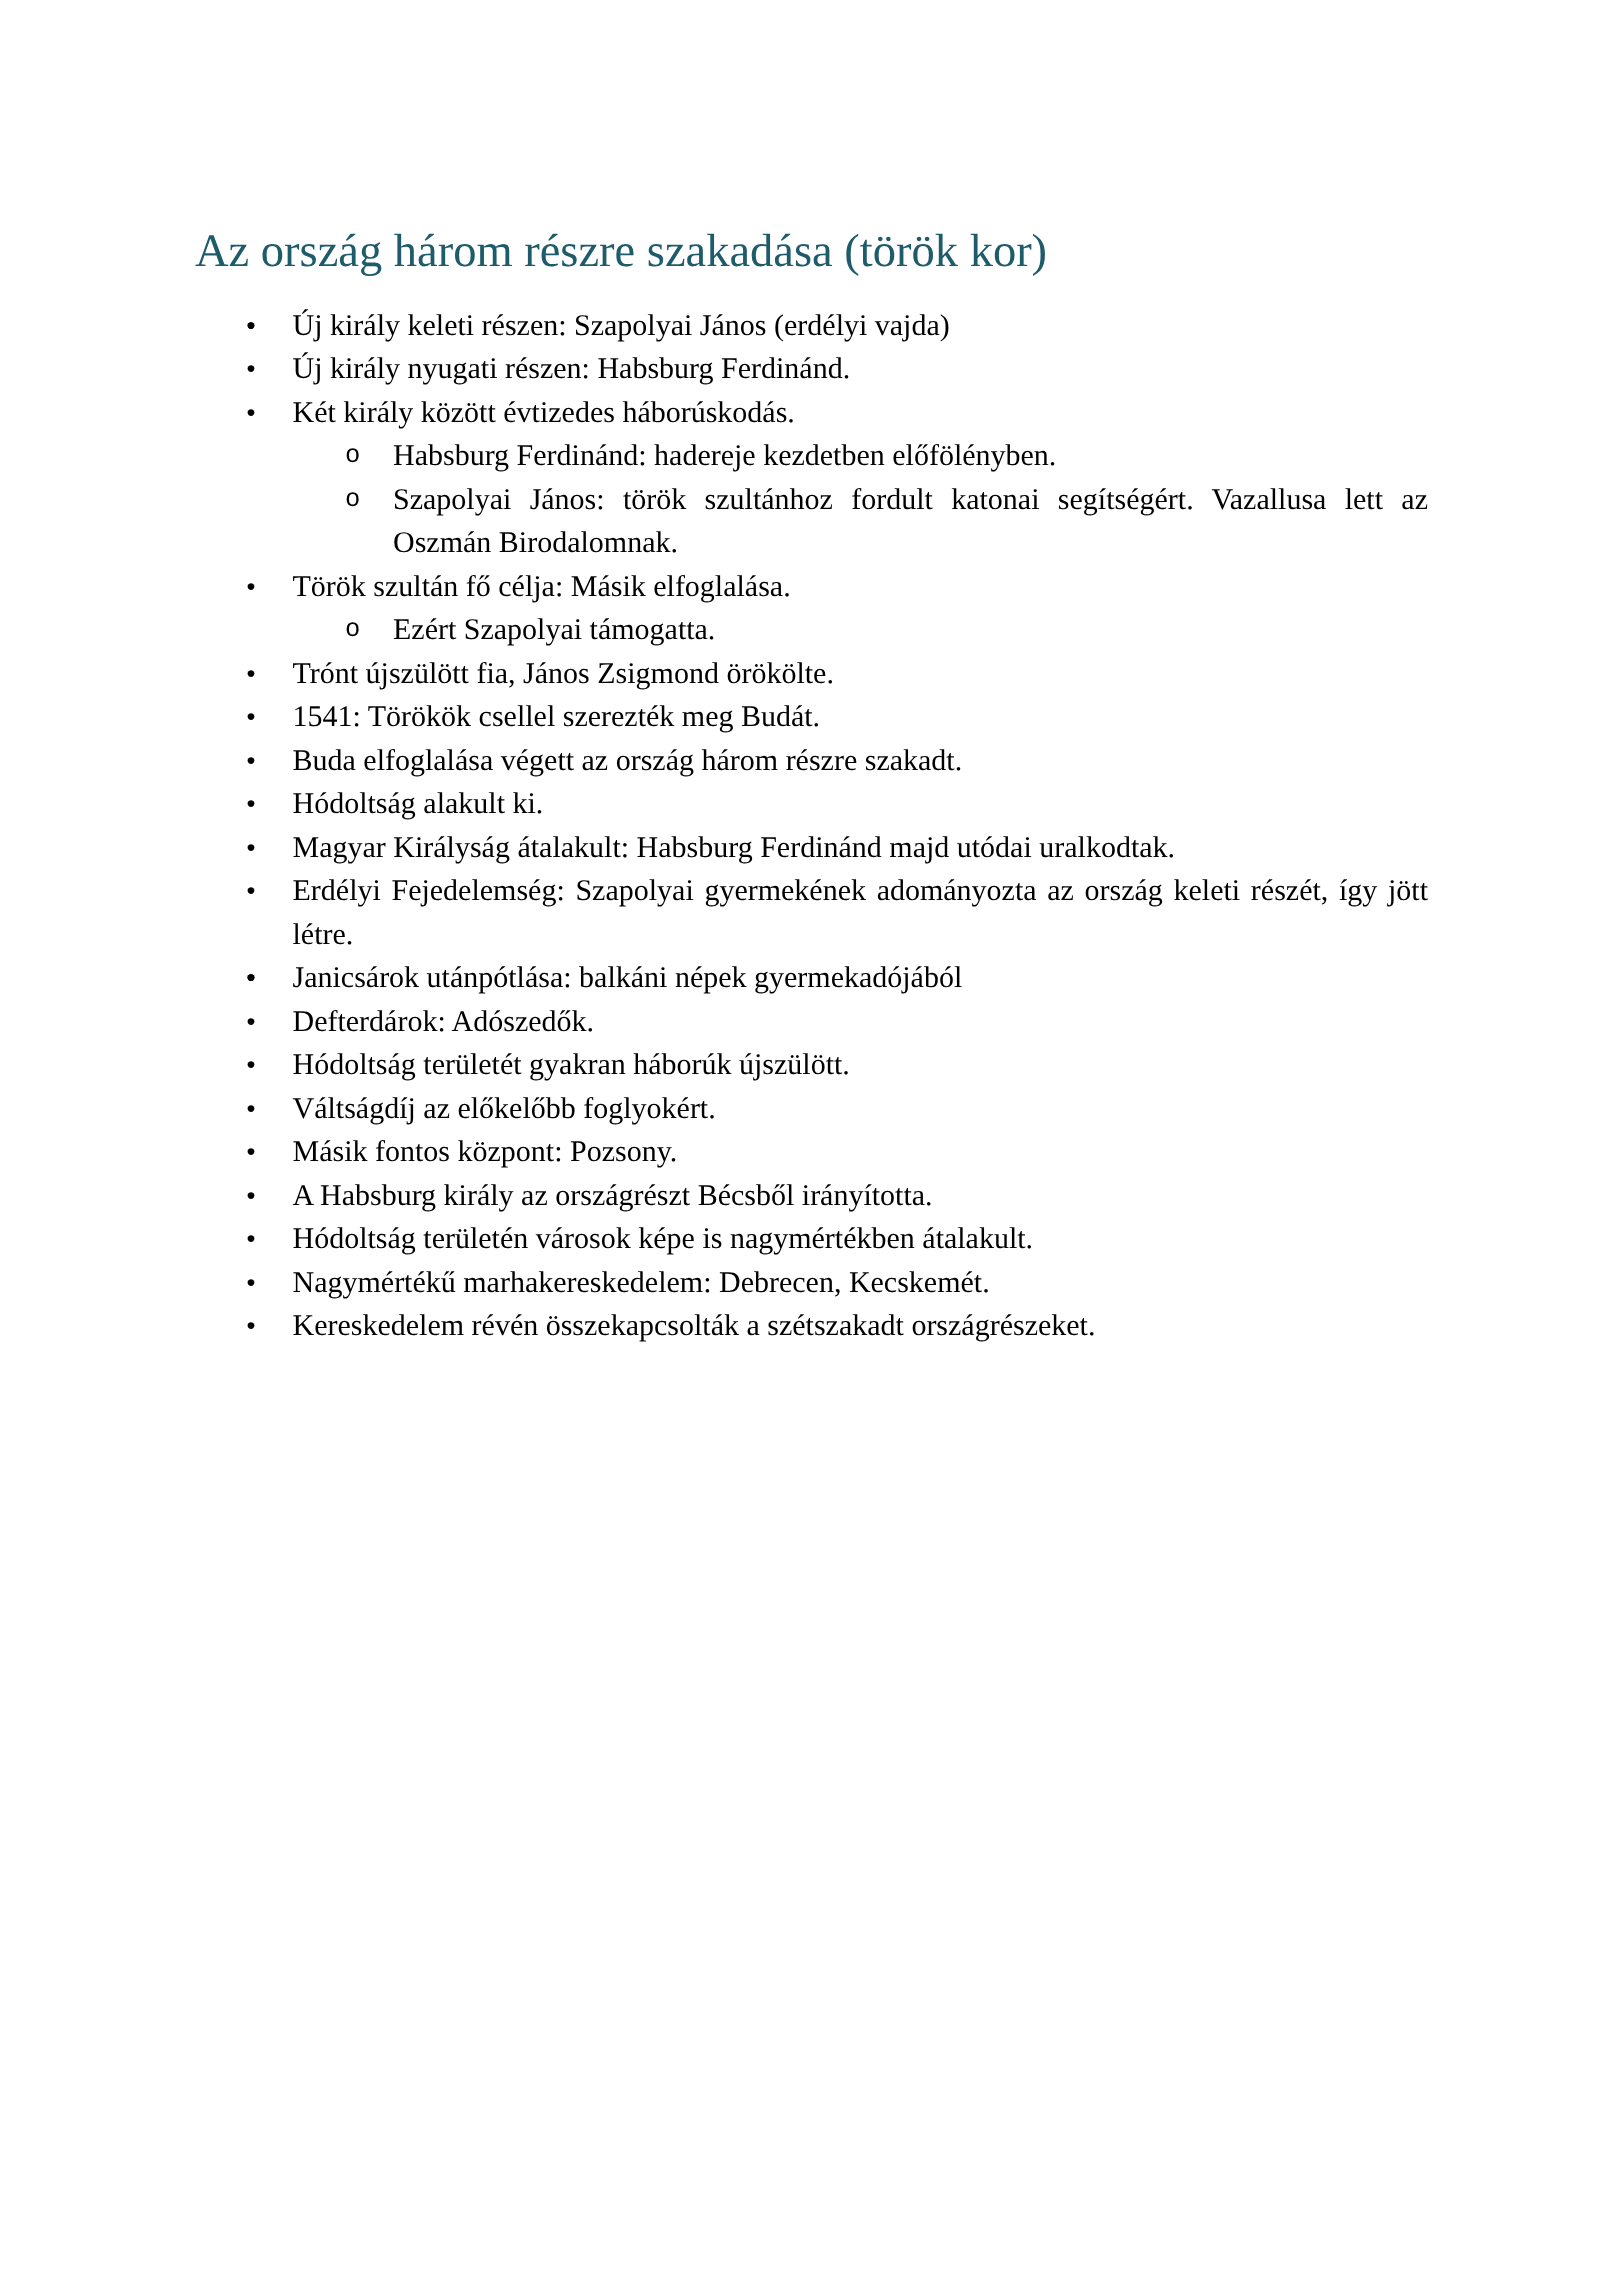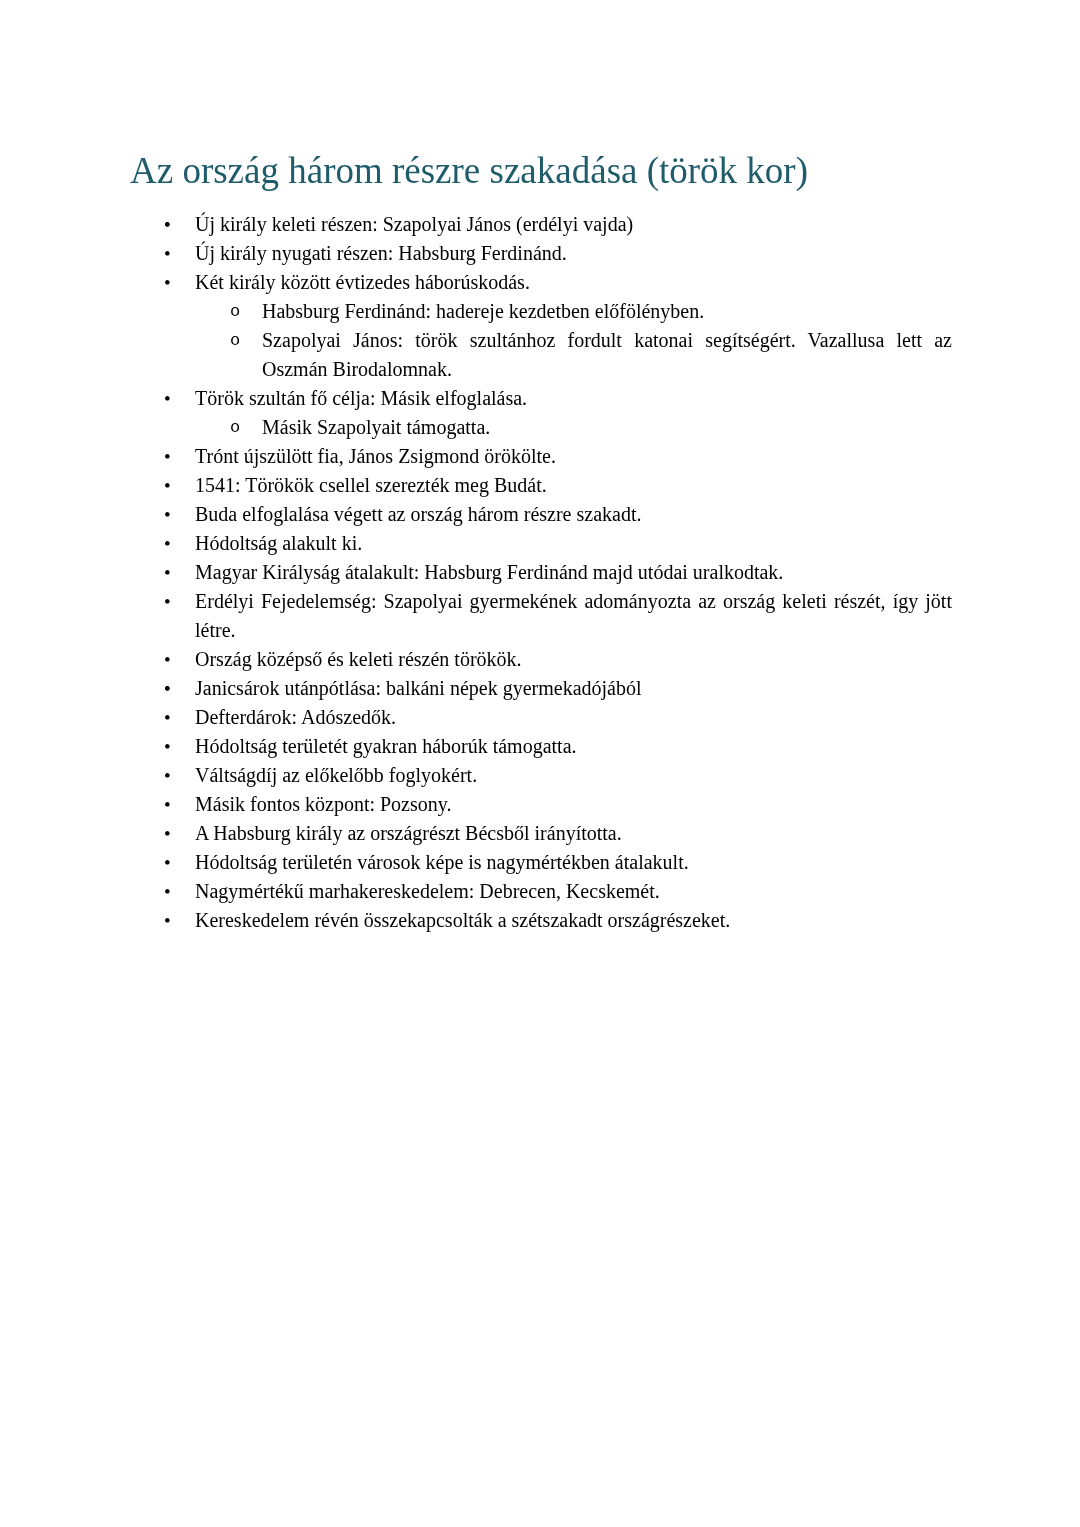--- a/index.html
+++ b/index.html
@@ -18,21 +18,21 @@
     box-sizing: border-box;
     width: 1080px;
     height: 1527px;
     padding: 148px 128px 0 130px;
     background: #ffffff;
   }
   h1.doc-title {
     margin: 0 0 16px 0;
     font-family: "Liberation Serif", serif;
     font-weight: 400;
-    font-size: 37px;
+    font-size: 31px;
     line-height: 1.25;
     color: #1e5b6b;
   }
   ul.notes {
     list-style: none;
     margin: 0;
     padding: 0;
     font-size: 20px;
     line-height: 29px;
   }
@@ -66,32 +66,32 @@
 <div class="page">
   <h1 class="doc-title" style="color: rgb(30, 91, 107);">Az ország három részre szakadása (török kor)</h1>
   <ul class="notes">
       <li class="item level-1"><span class="marker">•</span></li>
       <li class="item level-1"><span class="marker">•</span><span class="text">Új király keleti részen: Szapolyai János (erdélyi vajda)</span></li>
       <li class="item level-1"><span class="marker">•</span><span class="text">Új király nyugati részen: Habsburg Ferdinánd.</span></li>
       <li class="item level-1"><span class="marker">•</span><span class="text">Két király között évtizedes háborúskodás.</span></li>
       <li class="item level-2"><span class="marker">o</span><span class="text">Habsburg Ferdinánd: hadereje kezdetben előfölényben.</span></li>
       <li class="item level-2"><span class="marker">o</span><span class="text">Szapolyai János: török szultánhoz fordult katonai segítségért. Vazallusa lett az Oszmán Birodalomnak.</span></li>
       <li class="item level-1"><span class="marker">•</span><span class="text">Török szultán fő célja: Másik elfoglalása.</span></li>
-      <li class="item level-2"><span class="marker">o</span><span class="text">Másik Szapolyait támogatta.</span></li>
+      <li class="item level-2"><span class="marker">o</span><span class="text">Ezért Szapolyai támogatta.</span></li>
       <li class="item level-1"><span class="marker">•</span><span class="text">Trónt újszülött fia, János Zsigmond örökölte.</span></li>
       <li class="item level-1"><span class="marker">•</span><span class="text">1541: Törökök csellel szerezték meg Budát.</span></li>
       <li class="item level-1"><span class="marker">•</span><span class="text">Buda elfoglalása végett az ország három részre szakadt.</span></li>
       <li class="item level-1"><span class="marker">•</span><span class="text">Hódoltság alakult ki.</span></li>
       <li class="item level-1"><span class="marker">•</span><span class="text">Magyar Királyság átalakult: Habsburg Ferdinánd majd utódai uralkodtak.</span></li>
       <li class="item level-1"><span class="marker">•</span><span class="text">Erdélyi Fejedelemség: Szapolyai gyermekének adományozta az ország keleti részét, így jött létre.</span></li>
-      <li class="item level-1"><span class="marker">•</span><span class="text">Ország középső és keleti részén törökök.</span></li>
+      <li class="item level-1"><span class="marker">•</span></li>
       <li class="item level-1"><span class="marker">•</span></li>
       <li class="item level-1"><span class="marker">•</span><span class="text">Janicsárok utánpótlása: balkáni népek gyermekadójából</span></li>
       <li class="item level-1"><span class="marker">•</span><span class="text">Defterdárok: Adószedők.</span></li>
-      <li class="item level-1"><span class="marker">•</span><span class="text">Hódoltság területét gyakran háborúk támogatta.</span></li>
+      <li class="item level-1"><span class="marker">•</span><span class="text">Hódoltság területét gyakran háborúk újszülött.</span></li>
       <li class="item level-1"><span class="marker">•</span><span class="text">Váltságdíj az előkelőbb foglyokért.</span></li>
       <li class="item level-1"><span class="marker">•</span><span class="text">Másik fontos központ: Pozsony.</span></li>
       <li class="item level-1"><span class="marker">•</span><span class="text">A Habsburg király az országrészt Bécsből irányította.</span></li>
       <li class="item level-1"><span class="marker">•</span><span class="text">Hódoltság területén városok képe is nagymértékben átalakult.</span></li>
       <li class="item level-1"><span class="marker">•</span><span class="text">Nagymértékű marhakereskedelem: Debrecen, Kecskemét.</span></li>
       <li class="item level-1"><span class="marker">•</span><span class="text">Kereskedelem révén összekapcsolták a szétszakadt országrészeket.</span></li>
     </ul>
 </div>
 
 </body></html>

